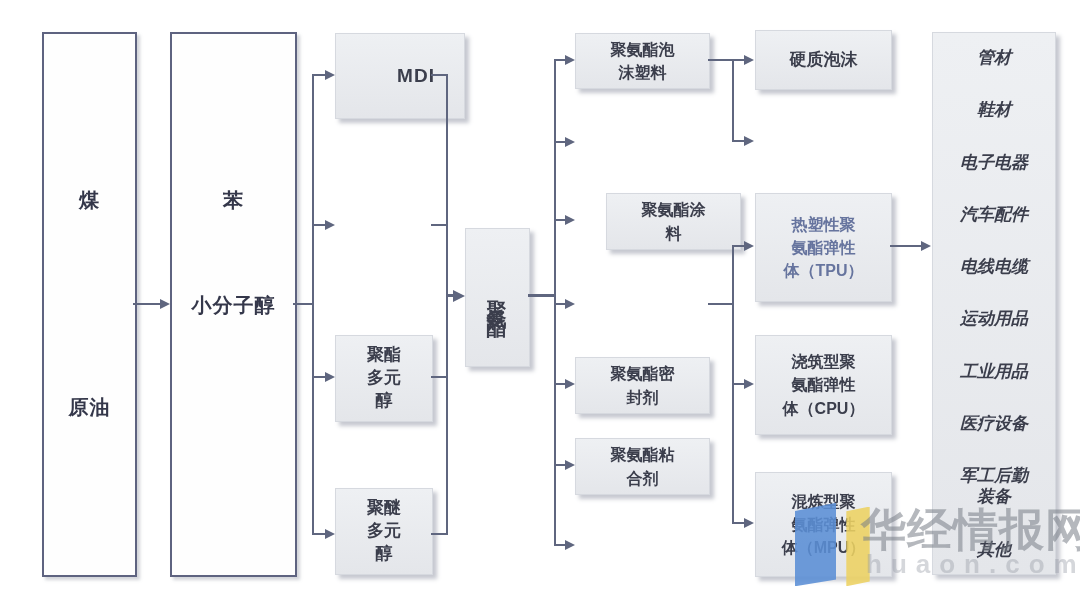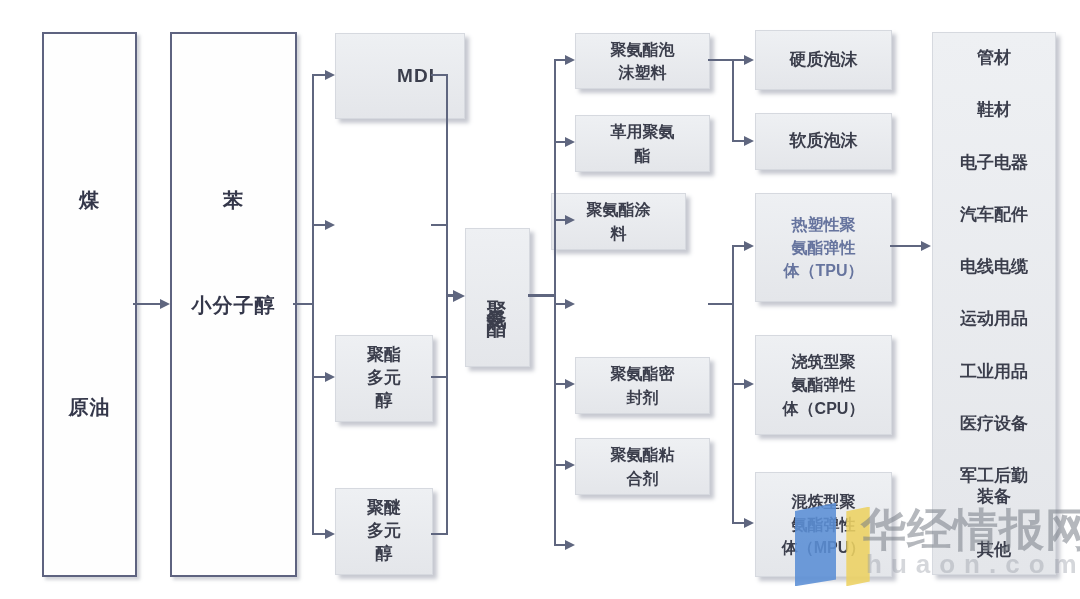--- a/index.html
+++ b/index.html
@@ -50,21 +50,21 @@
   .ah-big{position:absolute;width:0;height:0;
       border-top:6px solid transparent;border-bottom:6px solid transparent;
       border-left:12px solid var(--line);}
   
   .apps{
     flex-direction:column;justify-content:space-between;
     padding:14px 0;box-sizing:border-box;
   }
   .apps .app-item{
     display:block;width:82px;margin:0 auto;text-align:center;
-    font-size:17px;font-weight:bold;line-height:1.25;white-space:pre-line;
+    font-size:17px;font-weight:bold;line-height:1.25;white-space:pre-line;font-style:italic;
   }
   
   .wm-name{
     position:absolute;left:861px;top:500px;white-space:nowrap;
     font-size:45px;font-weight:bold;letter-spacing:1px;
     color:rgba(120,125,135,.55);
   }
   .wm-url{
     position:absolute;left:866px;top:549px;white-space:nowrap;
     font-size:26px;font-weight:bold;letter-spacing:9px;
@@ -104,31 +104,28 @@
   <div class="gbox fs17" style="left:335px;top:488px;width:96px;height:85px"><span>聚醚
 多元
 醇</span></div>
 
   <div class="gbox" style="left:465px;top:228px;width:63px;height:137px">
     <span class="pu-label">聚氨酯</span>
   </div>
 
   <div class="gbox fs16" style="left:575px;top:33px;width:133px;height:54px"><span>聚氨酯泡
 沫塑料</span></div>
-  <div class="gbox fs16" style="left:575px;top:115px;width:133px;height:55px"><span>革用聚氨
-酯</span></div>
-  <div class="gbox fs16" style="left:551px;top:193px;width:133px;height:55px"><span>聚氨酯涂
+  <div class="gbox fs16" style="left:606px;top:193px;width:133px;height:55px"><span>聚氨酯涂
 料</span></div>
   <div class="gbox fs16" style="left:575px;top:357px;width:133px;height:55px"><span>聚氨酯密
 封剂</span></div>
   <div class="gbox fs16" style="left:575px;top:438px;width:133px;height:55px"><span>聚氨酯粘
 合剂</span></div>
 
   <div class="gbox fs17" style="left:755px;top:30px;width:135px;height:58px"><span>硬质泡沫</span></div>
-  <div class="gbox fs17" style="left:755px;top:113px;width:135px;height:55px"><span>软质泡沫</span></div>
   <div class="gbox fs16" style="left:755px;top:193px;width:135px;height:107px"><span class="tpu-text">热塑性聚
 氨酯弹性
 体（TPU）</span></div>
   <div class="gbox fs16" style="left:755px;top:335px;width:135px;height:98px"><span>浇筑型聚
 氨酯弹性
 体（CPU）</span></div>
   <div class="gbox fs16" style="left:755px;top:472px;width:135px;height:103px"><span>混炼型聚
 氨酯弹性
 体（MPU）</span></div>
 

